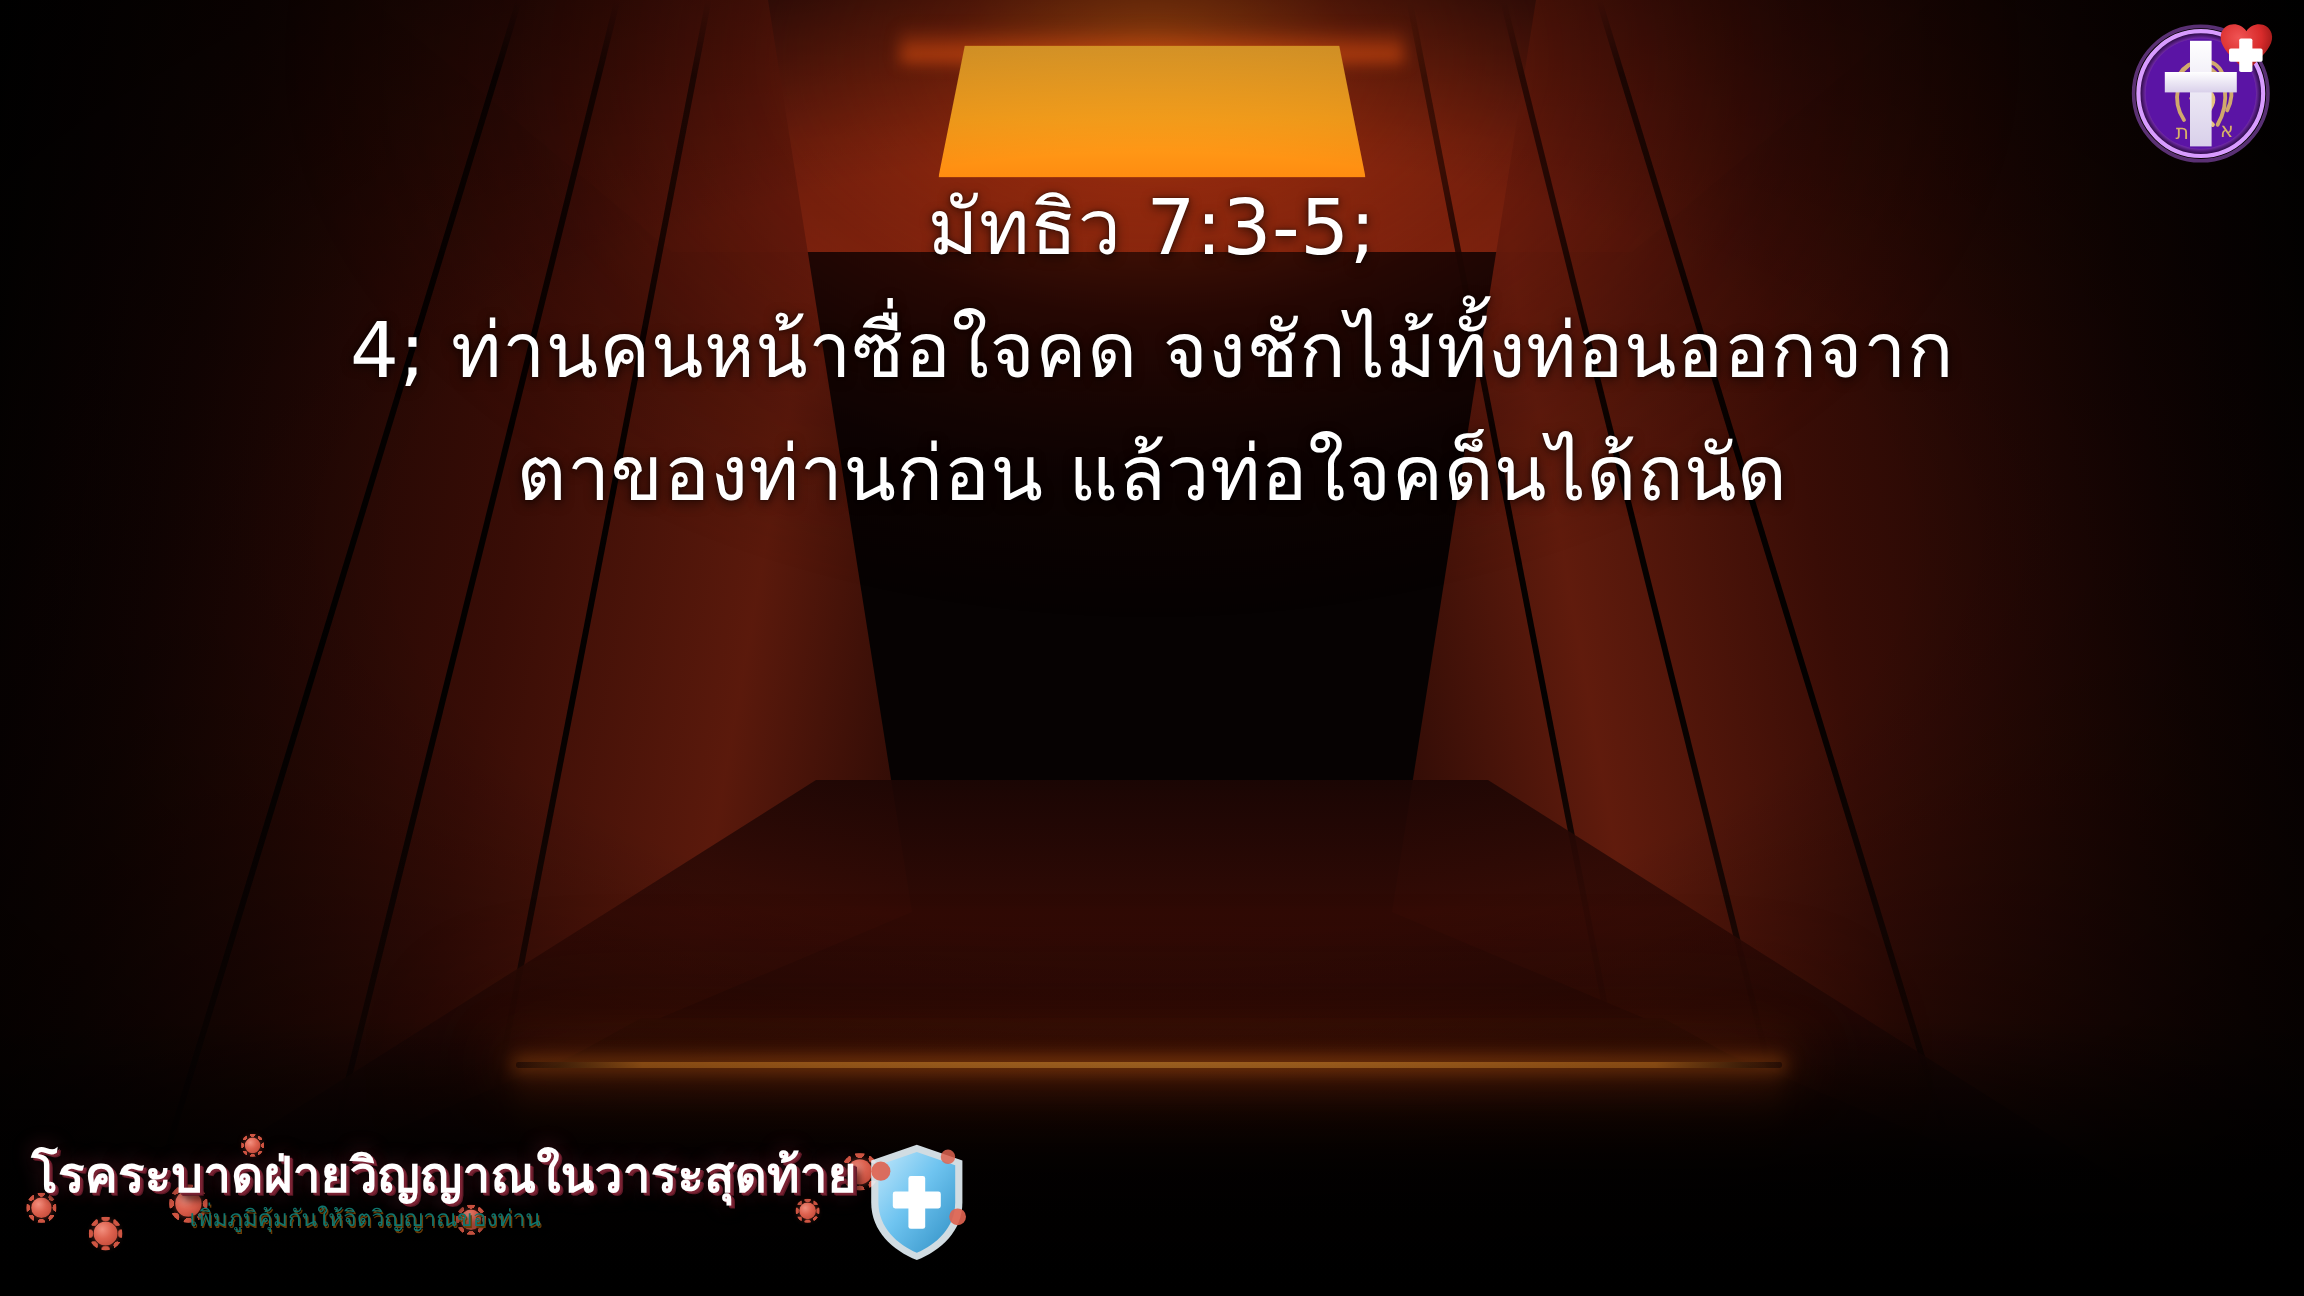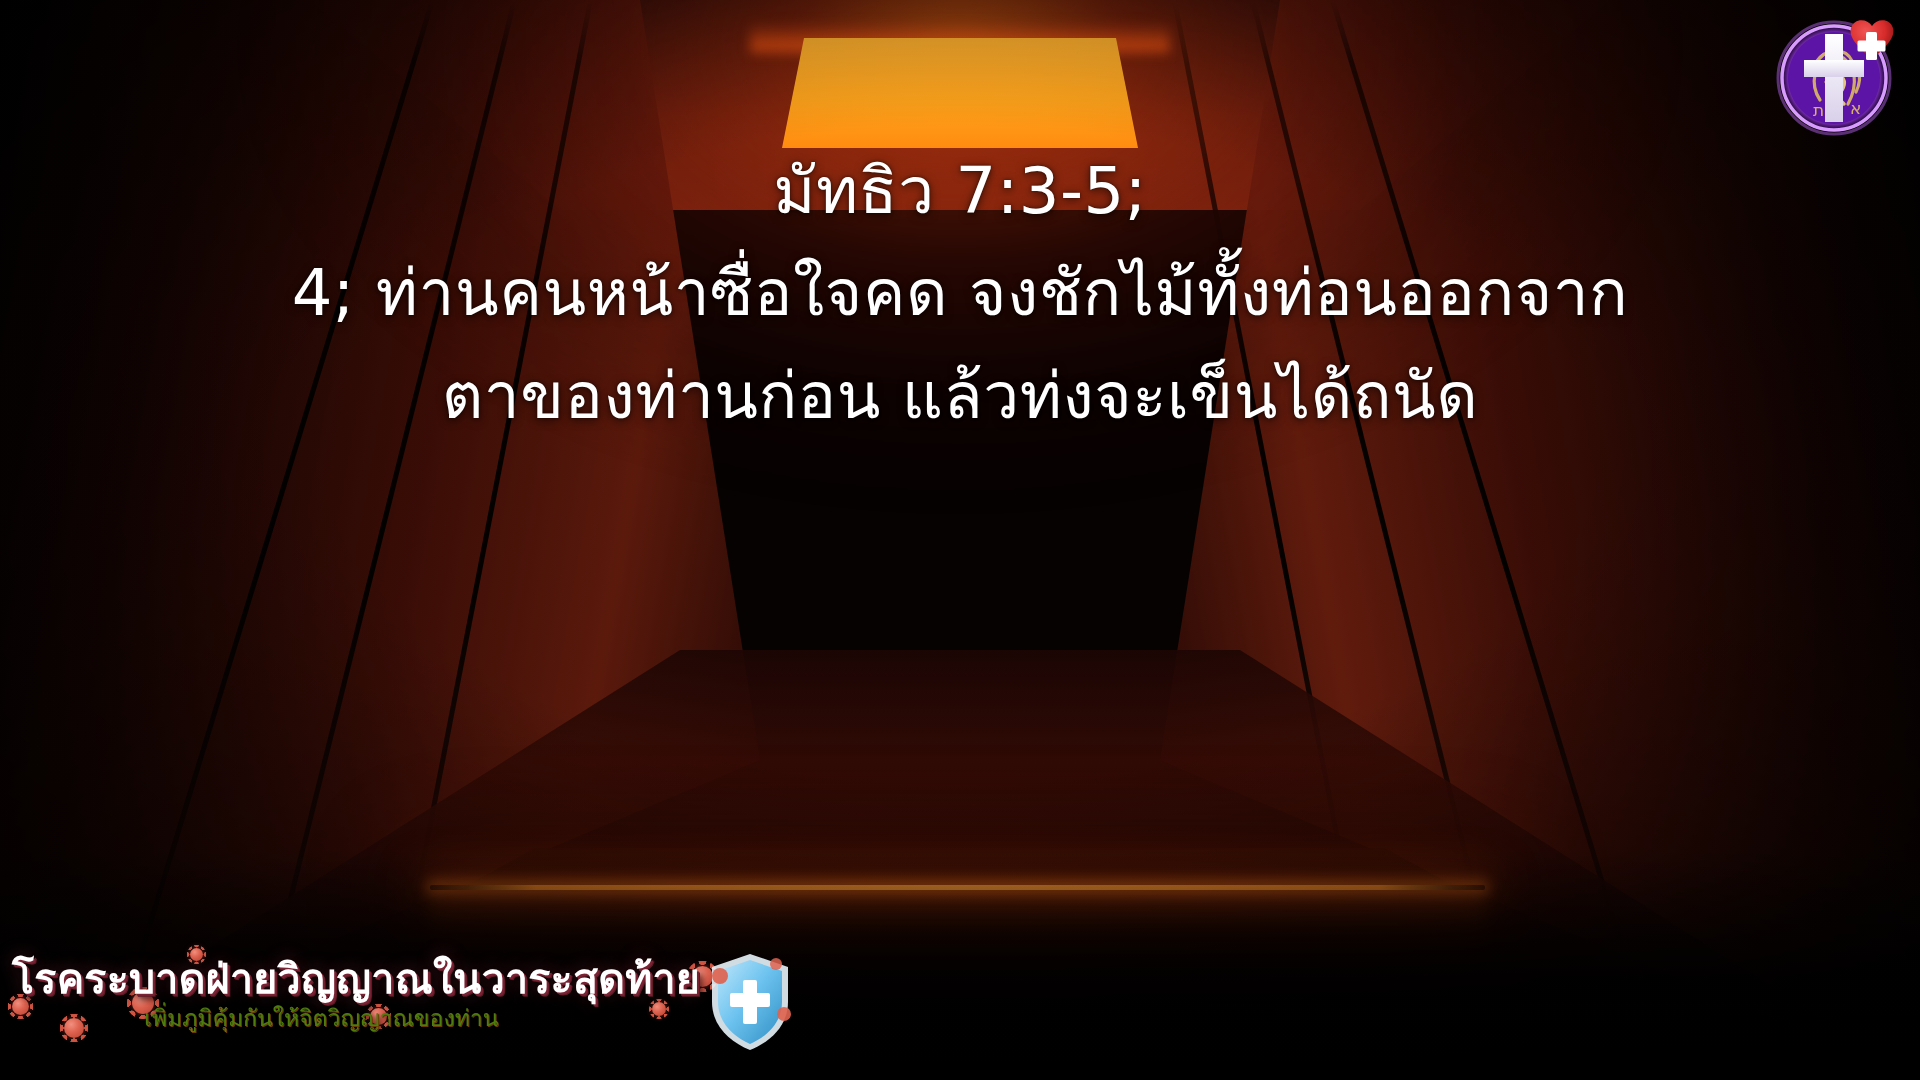--- a/index.html
+++ b/index.html
@@ -192,21 +192,21 @@
     right: 18px;
     top: 8px;
     width: 130px;
     height: 134px;
     z-index: 9;
   }
 
   
   #branding {
     position: absolute;
-    left: 4px;
+    left: 18px;
     bottom: 18px;
     width: 790px;
     height: 118px;
     z-index: 9;
   }
   #brand-title {
     position: absolute;
     left: 8px;
     top: 2px;
     font-size: 41px;
@@ -217,22 +217,22 @@
     text-shadow:
       2px 2px 0 #7a2233,
       3px 3px 0 #5d1926,
       4px 5px 7px rgba(0,0,0,0.9),
       0 0 18px rgba(180,60,80,0.45);
   }
   #brand-sub {
     position: absolute;
     left: 140px;
     top: 56px;
-    font-size: 23px;
-    color: #4d7c0f;
+    font-size: 19px;
+    color: #0f766e;
     white-space: nowrap;
     text-shadow:
       1px 1px 0 #6b3c06,
       2px 2px 5px rgba(0,0,0,0.9);
   }
   .virus {
     position: absolute;
     border-radius: 50%;
     background: radial-gradient(circle at 36% 32%, #f2907f 0%, #de6350 42%, #b8402f 100%);
     box-shadow: 0 0 6px rgba(220,90,70,0.55);
@@ -280,21 +280,21 @@
     <div class="floor-sheen"></div>
     <div class="neon-strip"></div>
 
     <div class="vignette"></div>
     <div class="bottom-fade"></div>
   </div>
 
   <div id="verse">
     <span class="vline">มัทธิว 7:3-5;</span>
     <span class="vline">4; ท่านคนหน้าซื่อใจคด จงชักไม้ทั้งท่อนออกจาก</span>
-    <span class="vline">ตาของท่านก่อน แล้วท่งจะเข็นได้ถนัด</span>
+    <span class="vline">ตาของท่านก่อน แล้วท่อใจคด็นได้ถนัด</span>
   </div>
 
   <div id="logo">
     <svg viewBox="0 0 130 134" width="130" height="134">
       <defs>
         <radialGradient id="ringGlow" cx="50%" cy="50%" r="50%">
           <stop offset="62%" stop-color="#6a18b8"></stop>
           <stop offset="82%" stop-color="#b44dff"></stop>
           <stop offset="100%" stop-color="#6a18b8" stop-opacity="0.25"></stop>
         </radialGradient>

